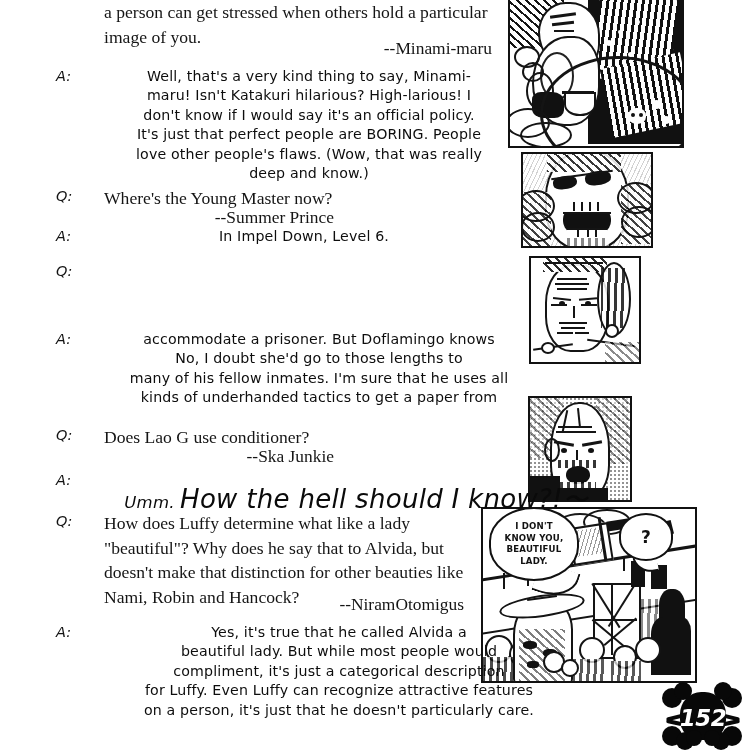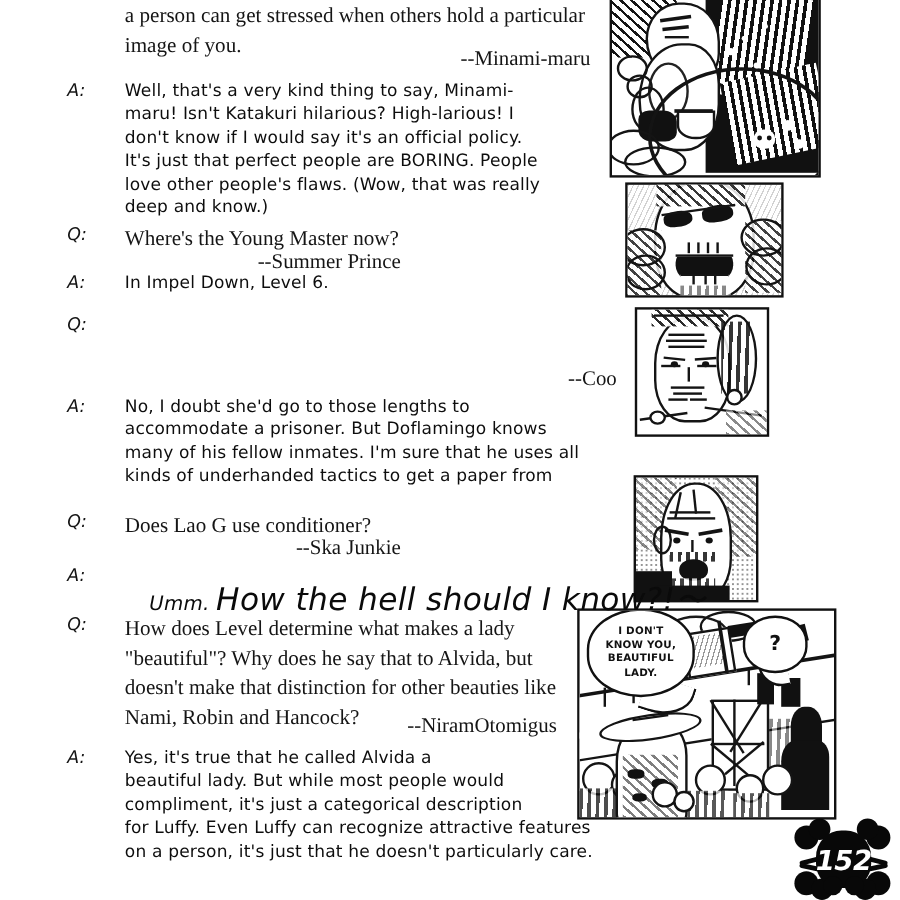--- a/index.html
+++ b/index.html
@@ -51,20 +51,21 @@
 
   
   .a-block {
     position: absolute;
     left: 104px;
     font-family: "DejaVu Sans", sans-serif;
     font-size: 14.2px;
     line-height: 19.4px;
     color: #0d0d0d;
     letter-spacing: 0.15px;
+    text-align: center;
   }
   .a-block .line { white-space: pre; display: block; }
 
   .a-big {
     position: absolute;
     left: 104px;
     font-family: "DejaVu Sans", sans-serif;
     color: #0a0a0a;
     white-space: pre;
   }
@@ -463,48 +464,45 @@
   <div class="q-block" style="top:205px; left:104px; width:230px; text-align:right;">
     <span class="signature">--Summer Prince</span>
   </div>
 
   <div class="qa-label" style="top:228px;">A:</div>
   <div class="a-block" style="top:227px; width:400px;">
     <span class="line">In Impel Down, Level 6.</span>
   </div>
 
   <div class="qa-label" style="top:263px;">Q:</div>
-  <div class="q-block" style="top:303px; left:104px; width:410px; text-align:right;">
-    <span class="signature">--Coo</span>
-  </div>
 
   <div class="qa-label" style="top:331px;">A:</div>
   <div class="a-block" style="top:330px; width:430px;">
+    <span class="line">accommodate a prisoner. But Doflamingo knows</span>
     <span class="line">No, I doubt she'd go to those lengths to</span>
-    <span class="line">accommodate a prisoner. But Doflamingo knows</span>
     <span class="line">many of his fellow inmates. I'm sure that he uses all</span>
     <span class="line">kinds of underhanded tactics to get a paper from</span>
   </div>
 
   <div class="qa-label" style="top:427px;">Q:</div>
   <div class="q-block" style="top:425px; width:400px;">
     <span class="line">Does Lao G use conditioner?</span>
   </div>
   <div class="q-block" style="top:444px; left:104px; width:230px; text-align:right;">
     <span class="signature">--Ska Junkie</span>
   </div>
 
   <div class="qa-label" style="top:472px;">A:</div>
   <div class="a-big" style="top:464px; width:430px;font-style:italic;">
     <span class="small-part">Umm. </span><span class="large-part">How the hell should I know?!</span><span class="squiggle">〜</span>
   </div>
 
   <div class="qa-label" style="top:513px;">Q:</div>
   <div class="q-block" style="top:511px; width:380px;">
-    <span class="line">How does Level determine what makes a lady</span><br>
+    <span class="line">How does Luffy determine what like a lady</span><br>
     <span class="line">"beautiful"? Why does he say that to Alvida, but</span><br>
     <span class="line">doesn't make that distinction for other beauties like</span><br>
     <span class="line">Nami, Robin and Hancock?</span>
   </div>
   <div class="q-block" style="top:592px; left:104px; width:360px; text-align:right;">
     <span class="signature">--NiramOtomigus</span>
   </div>
 
   <div class="qa-label" style="top:624px;">A:</div>
   <div class="a-block" style="top:623px; width:470px;">

